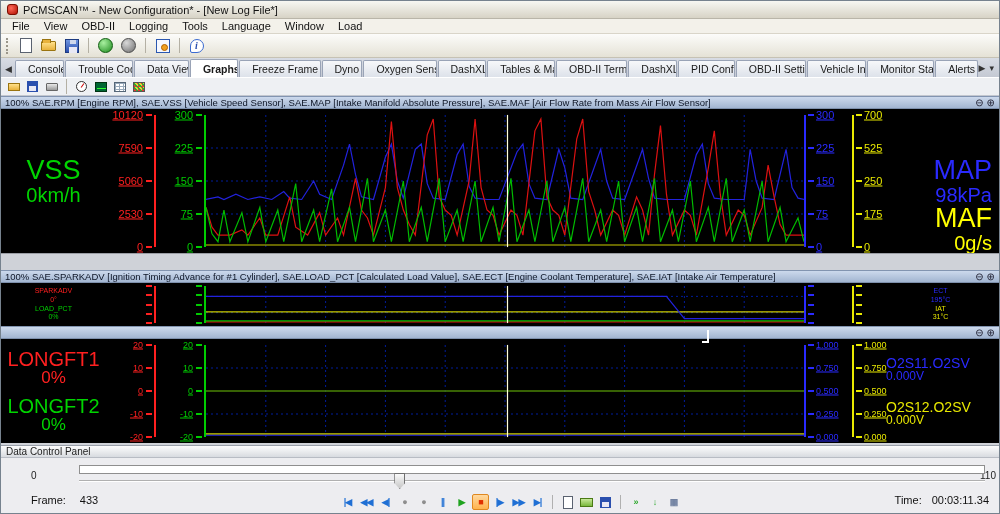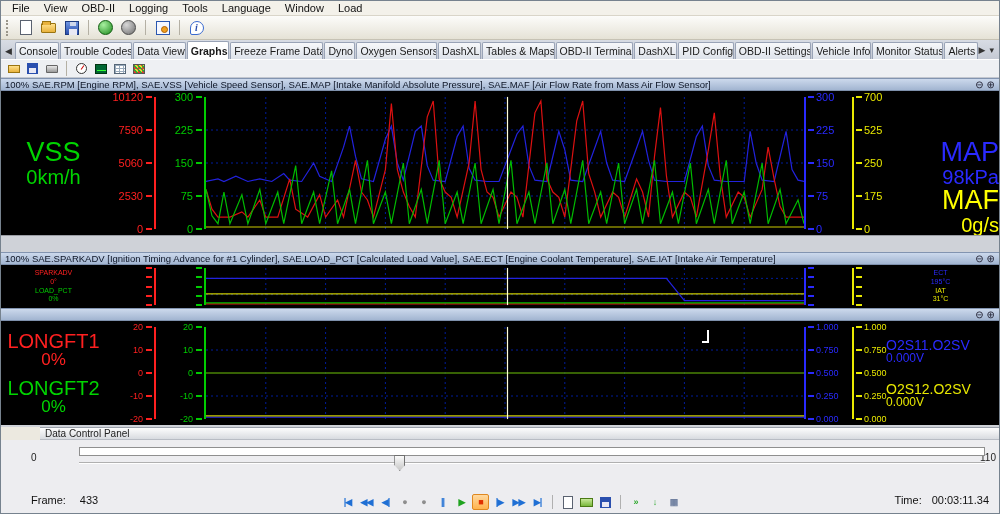--- a/index.html
+++ b/index.html
@@ -24,21 +24,21 @@
   .ic-floppy:after{content:'';position:absolute;left:4px;top:0;width:6px;height:4px;background:#cfd8ec;}
   .ic-ball-g{width:15px;height:15px;border-radius:50%;background:radial-gradient(circle at 35% 30%,#a8f0a0,#1d8a1d);border:1px solid #0e5c0e;}
   .ic-ball-k{width:15px;height:15px;border-radius:50%;background:radial-gradient(circle at 35% 30%,#d8d8d8,#6e6e6e);border:1px solid #4a4a4a;}
   .ic-vehicle{width:14px;height:14px;border:1px solid #2a57b0;position:relative;background:#f6f8ff;}
   .ic-vehicle:before{content:'';position:absolute;left:4px;top:4px;width:5px;height:5px;border-radius:50%;background:#f0a020;border:1px solid #b06000;}
   .ic-info{width:14px;height:14px;border-radius:50% 50% 50% 2px;background:#fff;border:1px solid #3a6ad0;color:#2a4fae;font-size:10px;font-weight:bold;display:flex;align-items:center;justify-content:center;font-family:"Liberation Serif",serif;}
 
   
   .tabstrip{height:20px;background:linear-gradient(#d8dce4,#c4c9d3);display:flex;align-items:flex-end;padding:2px 2px 0 2px;border-bottom:1px solid #fff;}
   .tab-arrow{font-size:9px;color:#333;padding:0 3px 3px 2px;}
-  .tab{height:17px;display:flex;align-items:center;white-space:nowrap;padding:0 3px;font-size:10.5px;color:#1a1a1a;background:linear-gradient(#f7f8fa,#dde2ea);border:1px solid #99a3b6;border-bottom:none;border-radius:2px 2px 0 0;margin-right:1px;overflow:hidden;}
+  .tab{height:17px;display:flex;align-items:center;white-space:nowrap;padding:0 12px;font-size:10.5px;color:#1a1a1a;background:linear-gradient(#f7f8fa,#dde2ea);border:1px solid #99a3b6;border-bottom:none;border-radius:2px 2px 0 0;margin-right:1px;overflow:hidden;}
   .tab.active{background:#fff;font-weight:bold;height:18px;}
   .tabstrip .right-ico{margin-left:auto;display:flex;gap:4px;font-size:9px;color:#333;padding:0 3px 4px 0;}
 
   
   .gtoolbar{height:18px;background:#eef0f3;border-bottom:1px solid #c3c7cf;display:flex;align-items:center;gap:4px;padding:0 5px;}
   .mic{width:15px;height:14px;display:flex;align-items:center;justify-content:center;}
   .mic-folder{width:12px;height:8px;background:linear-gradient(#ffe08a,#e8b23c);border:1px solid #9a7410;}
   .mic-floppy{width:11px;height:11px;background:#2a4fae;position:relative;}
   .mic-floppy:before{content:'';position:absolute;left:2px;top:5px;width:7px;height:5px;background:#e8e8f4;}
   .mic-print{width:12px;height:8px;background:linear-gradient(#e8e8e8,#9a9a9a);border:1px solid #666;border-radius:1px 1px 0 0;}
@@ -54,44 +54,44 @@
   .ghead .gicons{margin-left:auto;display:flex;gap:3px;font-size:10px;color:#223;flex:0 0 auto;padding-left:6px;}
   .gbody{background:#000;display:grid;grid-template-columns:105px 50px 50px 1fr 48px 30px 117px;overflow:hidden;}
   .g1 .gbody{height:144px;}
   .g2 .gbody{height:43px;}
   .g3 .gbody{height:104px;}
   .splitter{height:17px;background:#cfd2d8;border-top:1px solid #9a9da4;}
   .gap2{height:2px;background:#cfd2d8;}
 
   .side{display:flex;flex-direction:column;justify-content:space-evenly;overflow:hidden;line-height:1.02;}
   .side.ctr{align-items:center;text-align:center;}
-  .side.rgt{align-items:flex-end;text-align:right;margin-top:48px;}
+  .side.rgt{align-items:flex-end;text-align:right;padding-right:7px;margin-top:48px;}
   .side.lft{align-items:flex-start;text-align:left;padding-left:4px;}
   .g1 .nm{font-size:27px;} .g1 .vl{font-size:20px;}
   .g3 .side-l .nm{font-size:20px;} .g3 .side-l .vl{font-size:17px;}
   .g3 .side-r .nm{font-size:14px;} .g3 .side-r .vl{font-size:12px;}
   .g2 .nm,.g2 .vl{font-size:7px;line-height:1.25;}
 
   .axis{position:relative;margin:6px 0;font-size:11px;line-height:1;}
   .g2 .axis{margin:3px 0;font-size:5px;}
   .g3 .axis{font-size:9px;}
   .axis-l{border-right:2px solid currentColor;}
   .axis-r{border-left:2px solid currentColor;}
   .axis i.tick{position:absolute;height:2px;width:6px;background:currentColor;transform:translateY(-50%);}
   .axis-l i.tick{right:2px;} .axis-r i.tick{left:2px;}
-  .axis b.tlab{position:absolute;transform:translateY(-50%);font-weight:normal;white-space:nowrap;}
+  .axis b.tlab{position:absolute;transform:translateY(-50%);font-weight:normal;white-space:nowrap;text-decoration:underline;}
   .axis-l b.tlab{right:11px;} .axis-r b.tlab{left:10px;}
 
   .plot{position:relative;margin:6px 0;}
   .g2 .plot{margin:3px 0;}
   .plot svg{position:absolute;inset:0;width:100%;height:100%;}
   .cursor{position:absolute;top:0;bottom:0;width:1px;background:#ffffdc;box-shadow:0 0 1px #ffffdc;}
 
   
-  .dcphead{height:13px;background:linear-gradient(#fdfdfd,#d8dbe0);border-top:1px solid #9aa0aa;border-bottom:1px solid #b8bcc4;display:flex;align-items:center;padding:0 5px;font-size:10px;color:#222;margin-left:39px;}
+  .dcphead{height:13px;background:linear-gradient(#fdfdfd,#d8dbe0);border-top:1px solid #9aa0aa;border-bottom:1px solid #b8bcc4;display:flex;align-items:center;padding:0 5px;font-size:10px;color:#222;}
   .dcpbody{flex:1;background:#ededf0;position:relative;}
   .sl-min{position:absolute;left:30px;top:12px;font-size:10px;color:#222;}
   .sl-max{position:absolute;right:3px;top:12px;font-size:10px;color:#222;}
   .sl-bar{position:absolute;left:78px;right:14px;top:7px;height:9px;background:#fff;border:1px solid #8f8f8f;}
   .sl-groove{position:absolute;left:78px;right:14px;top:22px;height:2px;background:#b0b0b0;border-bottom:1px solid #fff;}
   .sl-track{position:absolute;left:78px;right:14px;top:15px;height:16px;}
   .sl-thumb{position:absolute;top:0;width:11px;height:16px;background:linear-gradient(#fafafa,#c8c8c8);border:1px solid #707070;clip-path:polygon(0 0,100% 0,100% 62%,50% 100%,0 62%);}
   .frame-row{position:absolute;left:30px;bottom:7px;font-size:11px;color:#111;display:flex;gap:14px;}
   .time-row{position:absolute;right:10px;bottom:7px;font-size:11px;color:#111;display:flex;gap:10px;}
   .transport{position:absolute;left:338px;bottom:3px;display:flex;align-items:center;gap:2px;}
@@ -105,20 +105,24 @@
   .tsep{width:1px;height:14px;background:#b0b0b0;margin:0 4px;}
 
   .mouse{position:absolute;left:706px;top:329px;width:2px;height:13px;background:#fff;z-index:40;}
   .mouse:before{content:'';position:absolute;left:-5px;bottom:0;width:7px;height:2px;background:#fff;}
 </style>
 </head>
 <body>
 
 <div class="app">
 
+  <div class="titlebar">
+    <span class="appicon"></span>
+    <span>PCMSCAN™ - New Configuration* - [New Log File*]</span>
+  </div>
 
   <div class="menubar">
     <span>File</span>
     <span>View</span>
     <span>OBD-II</span>
     <span>Logging</span>
     <span>Tools</span>
     <span>Language</span>
     <span>Window</span>
     <span>Load</span>

